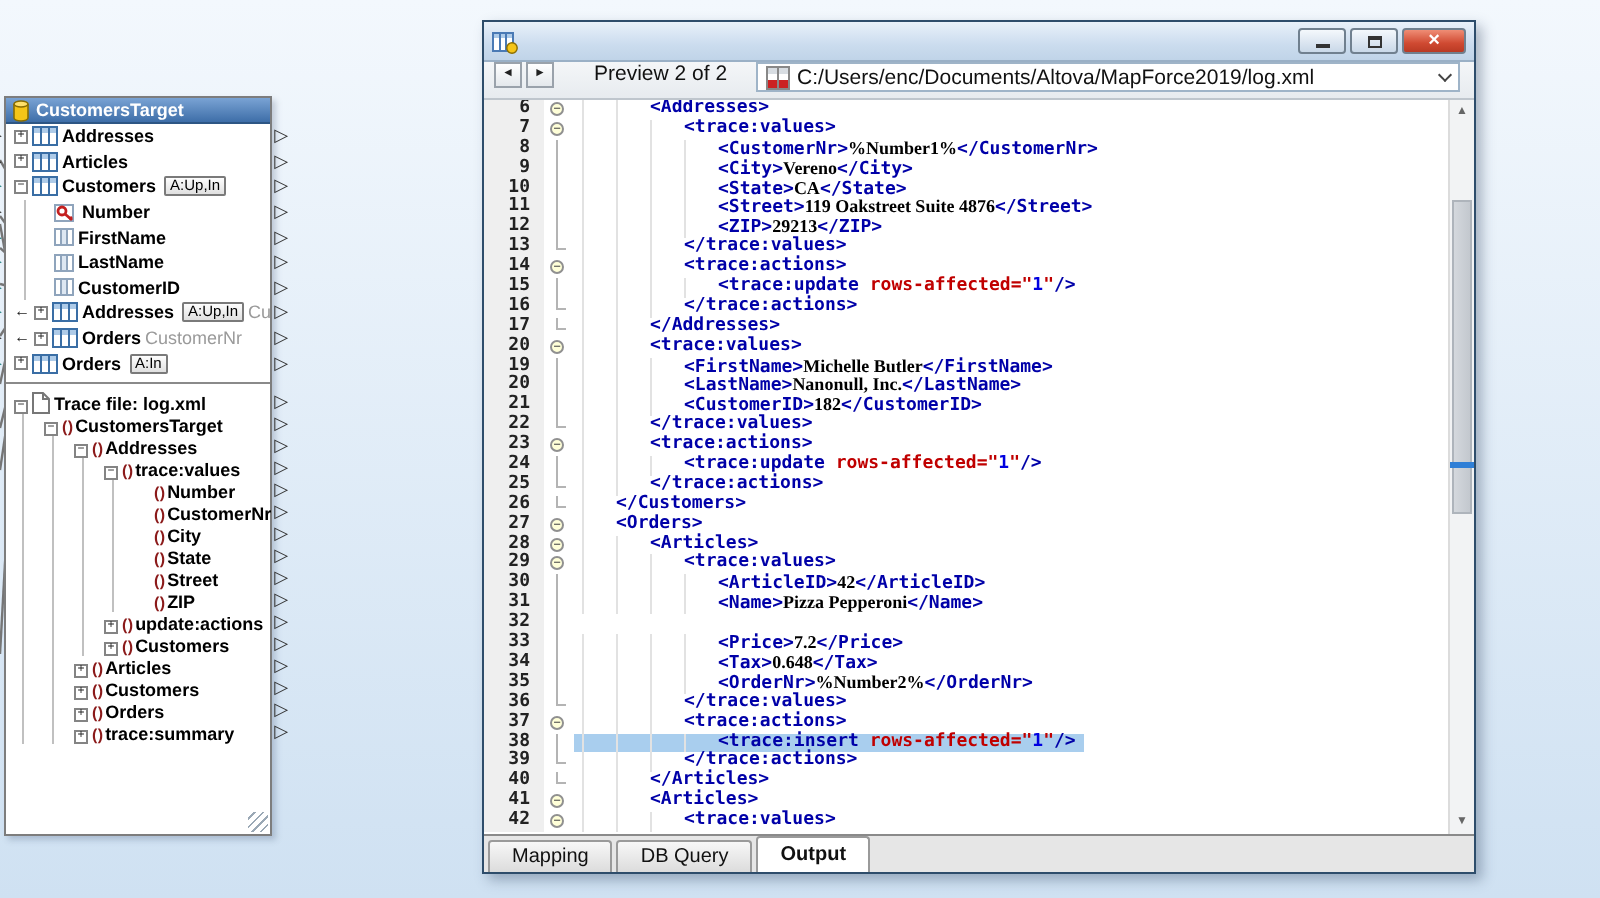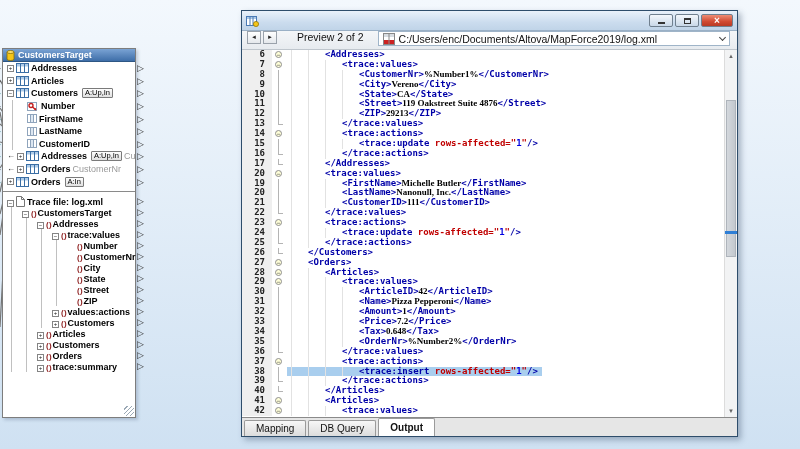--- a/index.html
+++ b/index.html
@@ -373,21 +373,21 @@
           <span class="icn icn-elem">( )</span>
           <span class="lbl">ZIP</span>
           <span class="port r hollow">▷</span>
         </div>
         <div class="trow">
           <span class="tg"></span>
           <span class="tg"></span>
           <span class="tg"></span>
           <span class="xbox">+</span>
           <span class="icn icn-elem">( )</span>
-          <span class="lbl">values:actions</span>
+          <span class="lbl">update:actions</span>
           <span class="port r hollow">▷</span>
         </div>
         <div class="trow">
           <span class="tg"></span>
           <span class="tg"></span>
           <span class="tg"></span>
           <span class="xbox">+</span>
           <span class="icn icn-elem">( )</span>
           <span class="lbl">Customers</span>
           <span class="port r hollow">▷</span>
@@ -575,21 +575,21 @@
             <span class="fold">
               <span class="vln"></span>
             </span>
             <span class="ct"><span class="g"></span><span class="g"></span><span class="g"></span><span class="tk-tag">&lt;LastName&gt;</span><span class="tk-txt">Nanonull, Inc.</span><span class="tk-tag">&lt;/LastName&gt;</span></span>
           </div>
           <div class="cl">
             <span class="ln">21</span>
             <span class="fold">
               <span class="vln"></span>
             </span>
-            <span class="ct"><span class="g"></span><span class="g"></span><span class="g"></span><span class="tk-tag">&lt;CustomerID&gt;</span><span class="tk-txt">111</span><span class="tk-tag">&lt;/CustomerID&gt;</span></span>
+            <span class="ct"><span class="g"></span><span class="g"></span><span class="g"></span><span class="tk-tag">&lt;CustomerID&gt;</span><span class="tk-txt">182</span><span class="tk-tag">&lt;/CustomerID&gt;</span></span>
           </div>
           <div class="cl">
             <span class="ln">22</span>
             <span class="fold">
               <span class="vtop"></span>
               <span class="htick"></span>
             </span>
             <span class="ct"><span class="g"></span><span class="g"></span><span class="tk-tag">&lt;/trace:values&gt;</span></span>
           </div>
           <div class="cl">
@@ -655,21 +655,20 @@
             <span class="fold">
               <span class="vln"></span>
             </span>
             <span class="ct"><span class="g"></span><span class="g"></span><span class="g"></span><span class="g"></span><span class="tk-tag">&lt;Name&gt;</span><span class="tk-txt">Pizza Pepperoni</span><span class="tk-tag">&lt;/Name&gt;</span></span>
           </div>
           <div class="cl">
             <span class="ln">32</span>
             <span class="fold">
               <span class="vln"></span>
             </span>
-            <span class="ct"><span class="g"></span><span class="g"></span><span class="g"></span><span class="g"></span><span class="tk-tag">&lt;Amount&gt;</span><span class="tk-txt">1</span><span class="tk-tag">&lt;/Amount&gt;</span></span>
           </div>
           <div class="cl">
             <span class="ln">33</span>
             <span class="fold">
               <span class="vln"></span>
             </span>
             <span class="ct"><span class="g"></span><span class="g"></span><span class="g"></span><span class="g"></span><span class="tk-tag">&lt;Price&gt;</span><span class="tk-txt">7.2</span><span class="tk-tag">&lt;/Price&gt;</span></span>
           </div>
           <div class="cl">
             <span class="ln">34</span>

